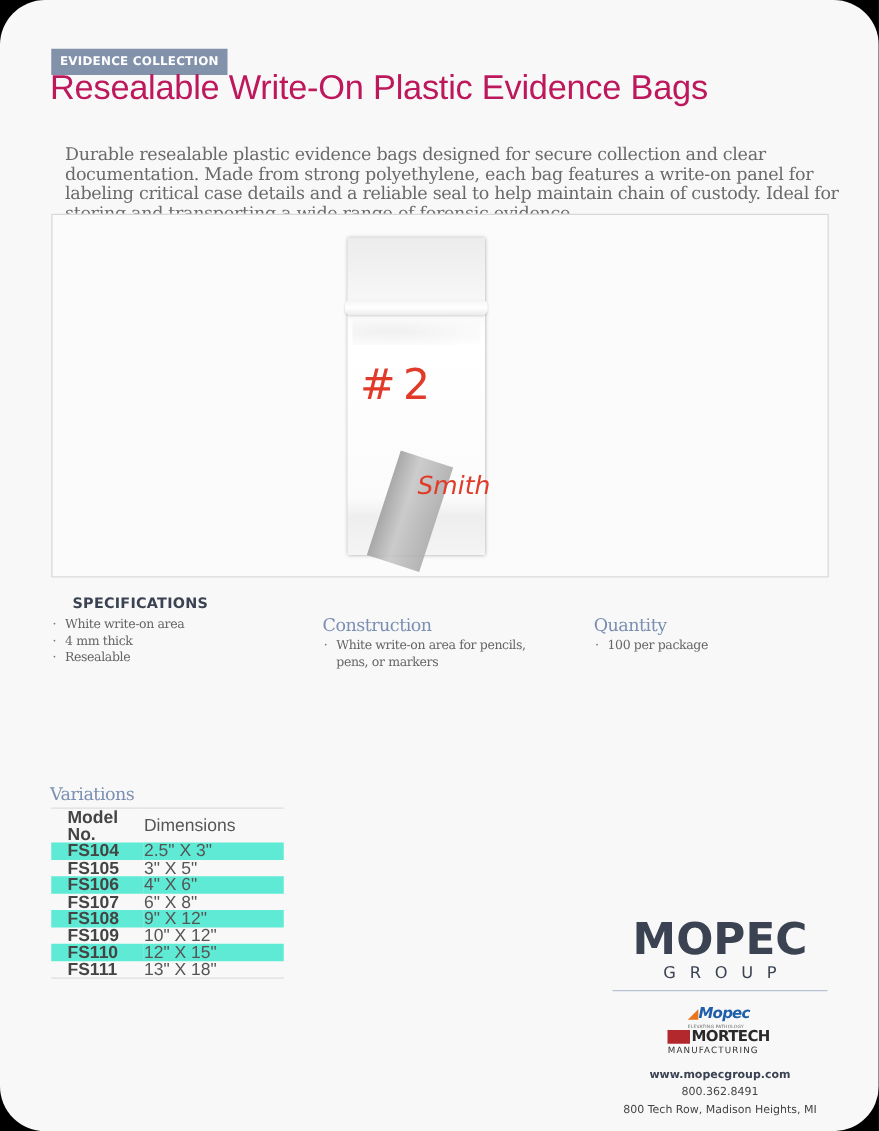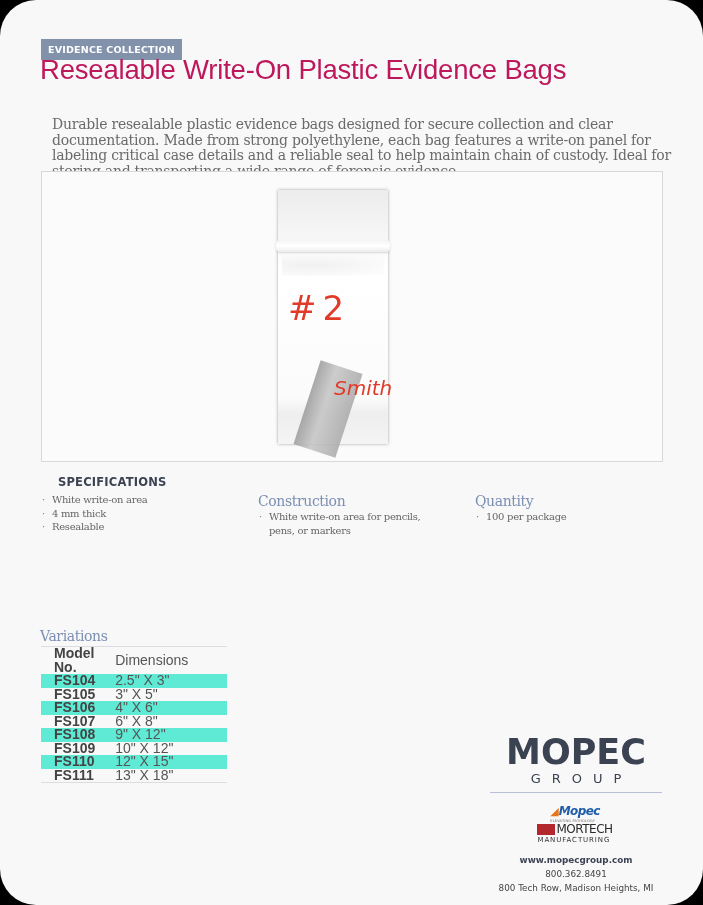--- a/index.html
+++ b/index.html
@@ -99,21 +99,21 @@
   .mopec-sub { text-align: left; }
   .mopec-sub .name {
     font-family: "DejaVu Sans", sans-serif; font-weight: bold; font-size: 12px;
     color: #1f5ea8; letter-spacing: -0.6px; font-style: italic; line-height: 13px;
   }
   .mopec-sub .swoosh { color: #e8741d; font-size: 11px; }
   .mopec-sub .tagline { font-family: "DejaVu Sans", sans-serif; font-size: 3.5px; color: #666; letter-spacing: 0.2px; }
   .mortech-sub { text-align: left; }
   .mortech-sub .row1 { display: flex; align-items: center; line-height: 13px; }
   .mortech-sub .block { display: inline-block; width: 18px; height: 11px; background: #b3282c; margin-right: 1px; }
-  .mortech-sub .name { font-family: "DejaVu Sans", sans-serif; font-weight: normal; font-size: 12px; color: #2a2a2a; letter-spacing: -0.5px; text-align: right; }
+  .mortech-sub .name { font-family: "DejaVu Sans", sans-serif; font-weight: bold; font-size: 12px; color: #2a2a2a; letter-spacing: -0.5px; text-align: right; }
   .mortech-sub .tagline { font-family: "DejaVu Sans", sans-serif; font-size: 7px; color: #333; letter-spacing: 0.9px; line-height: 8px; }
   .contact { margin-top: 9px; font-family: "DejaVu Sans", sans-serif; font-size: 8.8px; color: #444; line-height: 14px; }
   .contact .web { font-weight: bold; color: #3b4352; }
 </style>
 </head>
 <body>
 
 <div class="page">
 
   <div class="category-tag">EVIDENCE COLLECTION</div>

